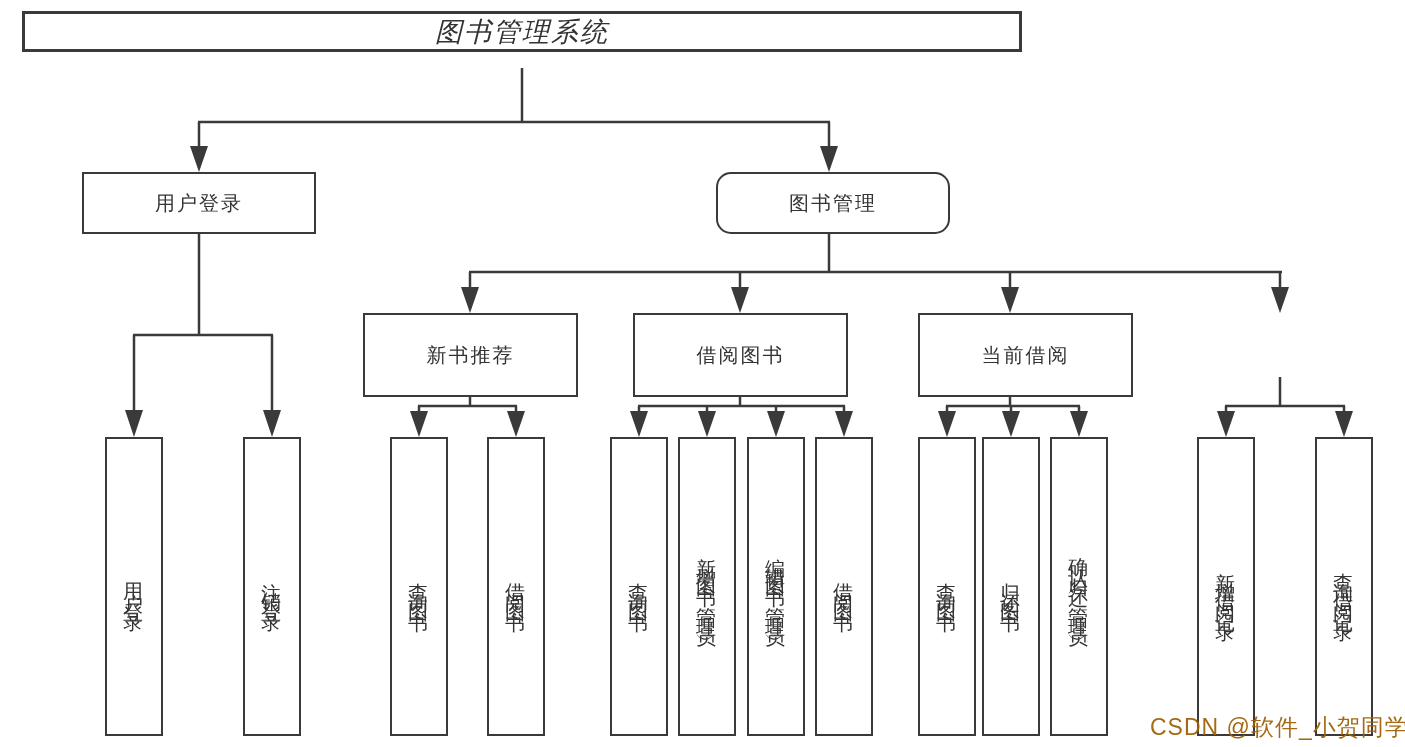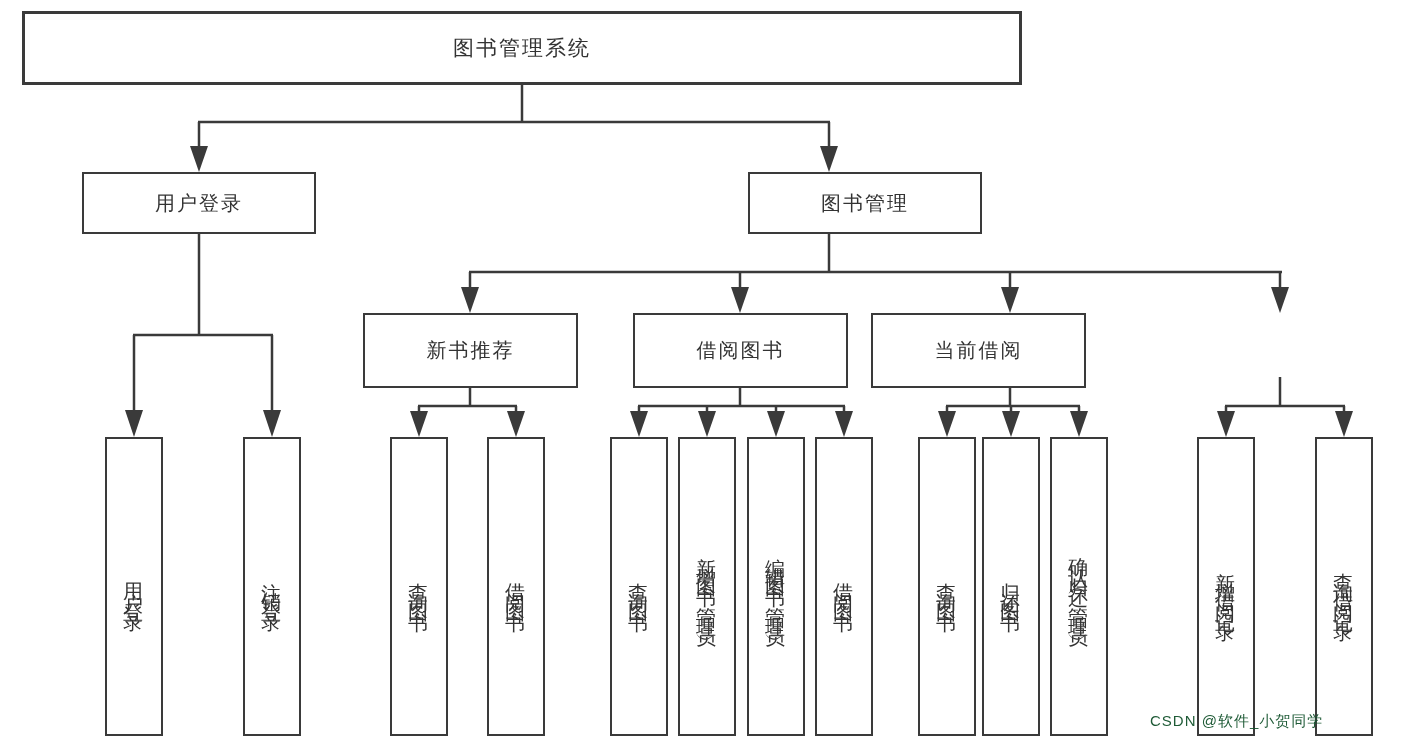--- a/index.html
+++ b/index.html
@@ -30,31 +30,32 @@
     background: #ffffff;
     color: #333333;
     display: flex;
     align-items: center;
     justify-content: center;
     font-size: 20px;
     letter-spacing: 2px;
     white-space: nowrap;
   }
   .lvl0 {
-    left: 22px; top: 11px; width: 1000px; height: 74px;
+    left: 22px; top: 11px; width: 1000px; height: 41px;
     border-width: 3px;
-    font-size: 21px;
+    font-size: 27px;
+    font-style: italic;
   }
   .lvl1 { top: 172px; width: 234px; height: 62px; }
   .b-user-login-group  { left: 82px; }
-  .b-book-mgmt-group   { left: 748px; }
-  .lvl2 { top: 313px; width: 215px; height: 75px; }
+  .b-book-mgmt-group   { left: 716px; border-radius: 15px; }
+  .lvl2 { top: 313px; width: 215px; height: 84px; }
   .b-new-book-rec   { left: 363px; }
   .b-book-borrow    { left: 633px; }
-  .b-current-borrow { left: 871px; }
+  .b-current-borrow { left: 918px; }
   .b-borrow-records { left: 1173px; }
   .leaf {
     top: 437px;
     width: 58px;
     height: 299px;
     writing-mode: vertical-lr;
     text-orientation: mixed;
     letter-spacing: 10px;
     font-size: 20px;
     padding: 4px 0;
@@ -70,22 +71,22 @@
   .leaf-9  { left: 918px; }
   .leaf-10 { left: 982px; }
   .leaf-11 { left: 1050px; }
   .leaf-12 { left: 1197px; }
   .leaf-13 { left: 1315px; }
   #watermark {
     position: absolute;
     left: 1150px;
     top: 712px;
     width: 255px;
-    color: #14532d;
-    font-size: 15px;
+    color: #a16207;
+    font-size: 23px;
     letter-spacing: 1px;
     white-space: nowrap;
     opacity: 0.95;
     z-index: 5;
   }
   line { stroke: #3a3a3a; stroke-width: 2.5; }
   polygon { fill: #3a3a3a; }
 </style>
 </head>
 <body>

